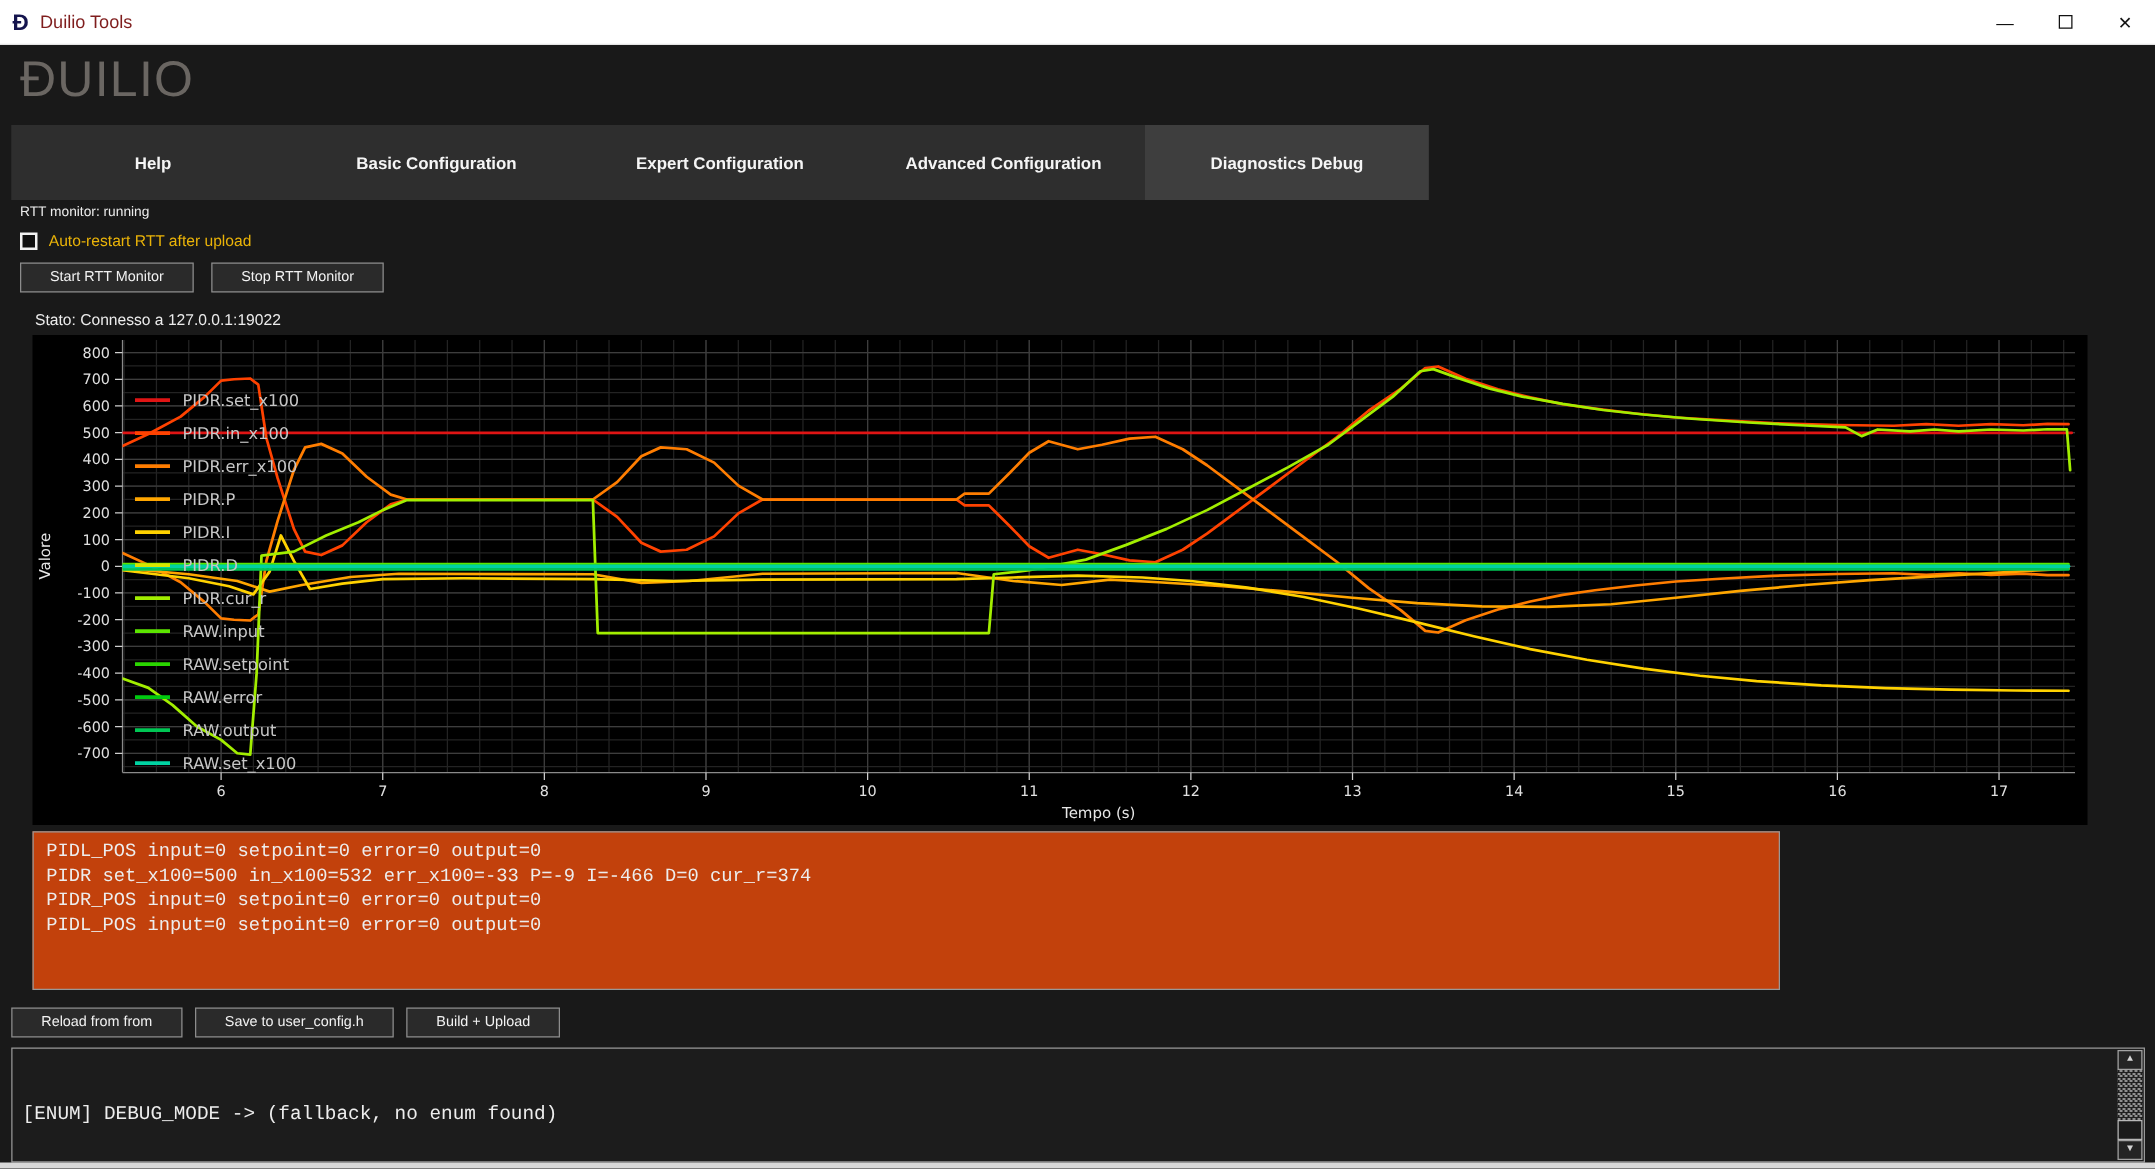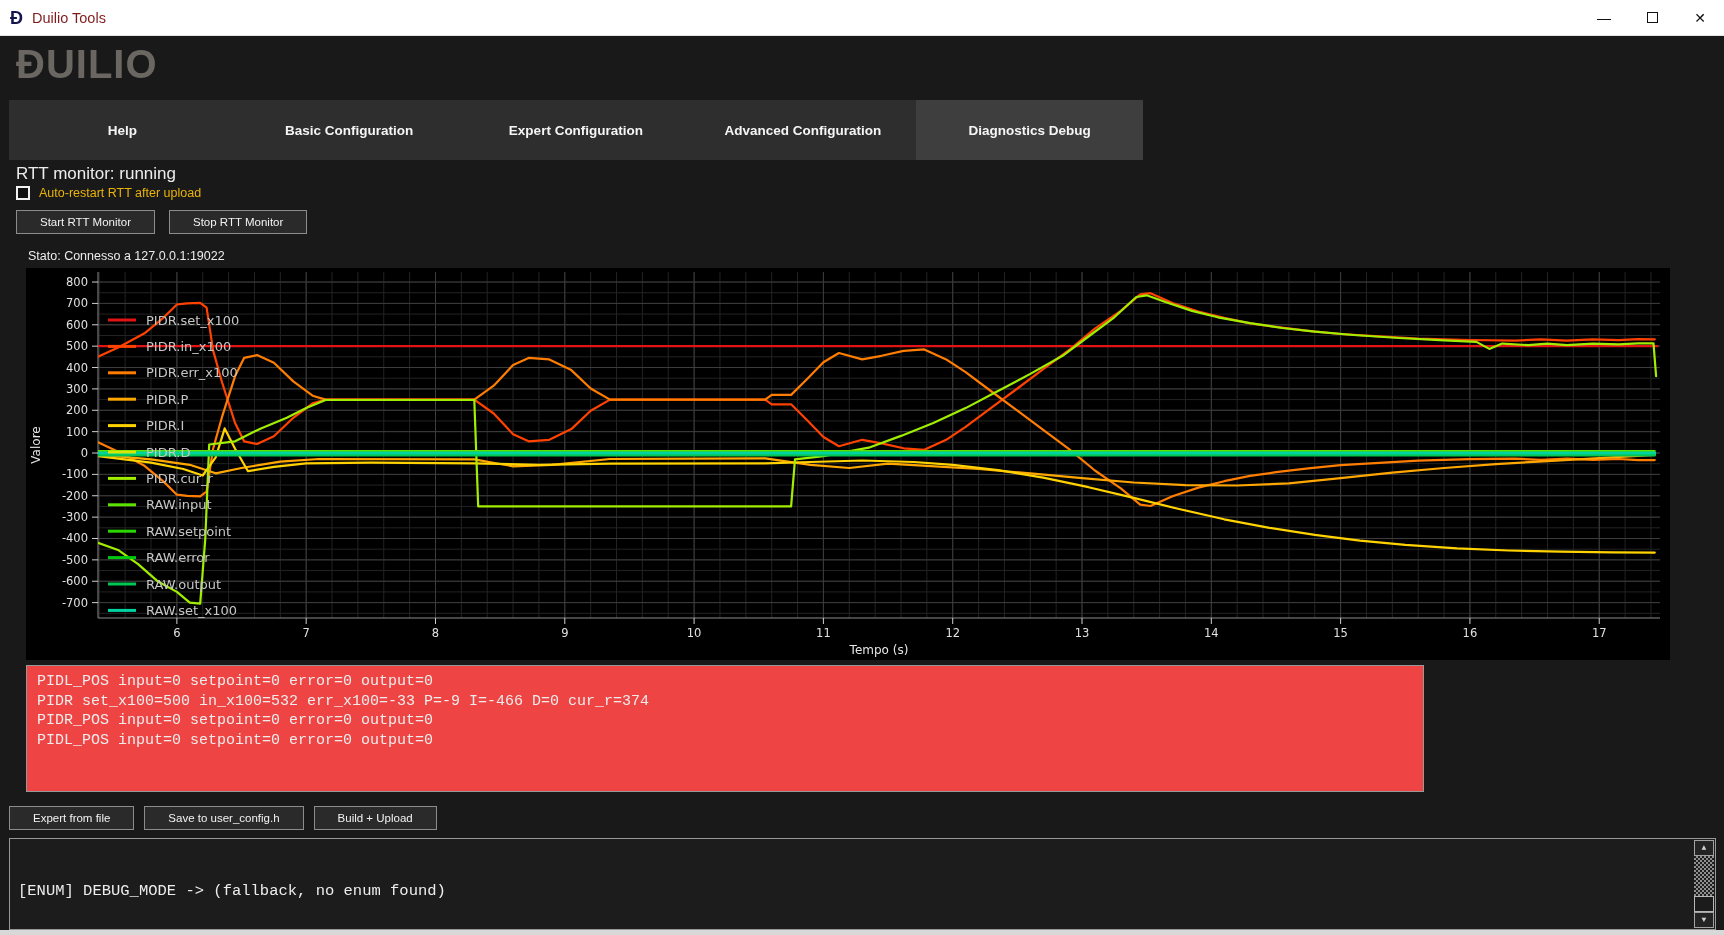--- a/index.html
+++ b/index.html
@@ -7,37 +7,37 @@
   .stage{position:relative;width:1724px;height:935px;background:#191919;overflow:hidden;
          font-family:"Liberation Sans",sans-serif;outline:1px solid #9a9a9a;}
   .titlebar{position:absolute;left:0;top:0;width:1724px;height:36px;background:#ffffff;
             border-bottom:1px solid #e4e4e4;display:flex;align-items:center;}
   .app-icon{font-weight:800;font-size:18px;color:#15154e;margin-left:10px;line-height:1;}
   .win-title{font-size:14.5px;color:#7f1d1d;margin-left:9px;}
   .win-controls{margin-left:auto;display:flex;height:100%;}
   .win-btn{width:48px;height:100%;display:flex;align-items:center;justify-content:center;
            font-size:14px;color:#111;cursor:default;}
   .maxi-glyph{display:inline-block;width:11px;height:11px;border:1.4px solid #111;}
-  .logo{position:absolute;left:16px;top:42px;font-size:40px;font-weight:700;color:#6a6662;
+  .logo{position:absolute;left:16px;top:42px;font-size:40px;font-weight:400;color:#6a6662;
         letter-spacing:1px;}
   .tabbar{position:absolute;left:9px;top:100px;width:1134px;height:60px;background:#2e2e2e;display:flex;}
   .tab{flex:1;display:flex;align-items:center;justify-content:center;font-size:13.5px;
        font-weight:bold;color:#f5f5f5;cursor:default;}
   .tab.active{background:#3e3e3e;}
-  .rtt-status{position:absolute;left:16px;top:164px;font-size:17px;color:#ececec;}
+  .rtt-status{position:absolute;left:16px;top:164px;font-size:11px;color:#ececec;}
   .chk-row{position:absolute;left:16px;top:186px;display:flex;align-items:center;gap:9px;}
   .chk-box{width:14px;height:14px;border:2px solid #f2f2f2;background:#101010;}
   .chk-label{font-size:12.5px;color:#eab308;}
   .btn{background:#2a2a2a;border:1px solid #8c8c8c;color:#f2f2f2;font-size:11.5px;
        padding:5px 23px;font-family:"Liberation Sans",sans-serif;cursor:default;}
   .rtt-btns{position:absolute;left:16px;top:210px;display:flex;gap:14px;}
   .stato{position:absolute;left:28px;top:249px;font-size:12.5px;color:#ececec;}
   .chart-panel{position:absolute;left:26px;top:268px;width:1644px;height:392px;background:#000;}
   .chart-panel svg text{font-family:"DejaVu Sans",sans-serif;}
-  .log1{position:absolute;left:26px;top:665px;width:1398px;height:127px;background:#ef4444;
+  .log1{position:absolute;left:26px;top:665px;width:1398px;height:127px;background:#c2410c;
         border:1px solid #989898;padding:6px 10px;font-family:"Liberation Mono","DejaVu Sans Mono",monospace;
         font-size:15px;line-height:19.5px;color:#ededed;white-space:pre;overflow:hidden;}
   .cfg-btns{position:absolute;left:9px;top:806px;display:flex;gap:10px;}
   .log2{position:absolute;left:9px;top:838px;width:1707px;height:92px;background:#1c1c1c;
         border:1px solid #989898;padding:3px 8px;font-family:"Liberation Mono","DejaVu Sans Mono",monospace;
         font-size:15.5px;line-height:19.8px;color:#ededed;white-space:pre;overflow:hidden;}
   .scrollbar{position:absolute;right:1px;top:1px;bottom:1px;width:20px;display:flex;
              flex-direction:column;background:#1c1c1c;}
   .sb-btn{height:16px;border:1px solid #a2a2a2;background:#242424;display:flex;align-items:center;
           justify-content:center;font-size:8px;color:#d2d2d2;line-height:1;}
@@ -316,21 +316,21 @@
         <line x1="82" y1="316" x2="110" y2="316" stroke="#00c654" stroke-width="3"></line>
         <text x="120" y="320.5" font-size="13" fill="#c6c6c6">RAW.output</text>
         <line x1="82" y1="342.4" x2="110" y2="342.4" stroke="#00d2a2" stroke-width="3"></line>
         <text x="120" y="346.9" font-size="13" fill="#c6c6c6">RAW.set_x100</text>
       </svg>
   </div>
 
   <div class="log1"><div>PIDL_POS input=0 setpoint=0 error=0 output=0</div><div>PIDR set_x100=500 in_x100=532 err_x100=-33 P=-9 I=-466 D=0 cur_r=374</div><div>PIDR_POS input=0 setpoint=0 error=0 output=0</div><div>PIDL_POS input=0 setpoint=0 error=0 output=0</div></div>
 
   <div class="cfg-btns">
-    <button class="btn">Expert from file</button>
+    <button class="btn">Reload from from</button>
     <button class="btn">Save to user_config.h</button>
     <button class="btn">Build + Upload</button>
   </div>
 
   <div class="log2">
     <div><div>[ENUM] DEBUG_MODE -&gt; (fallback, no enum found)</div></div>
     <div class="scrollbar">
       <div class="sb-btn"><span>▲</span></div>
       <div class="sb-track"></div>
       <div class="sb-thumb"></div>

